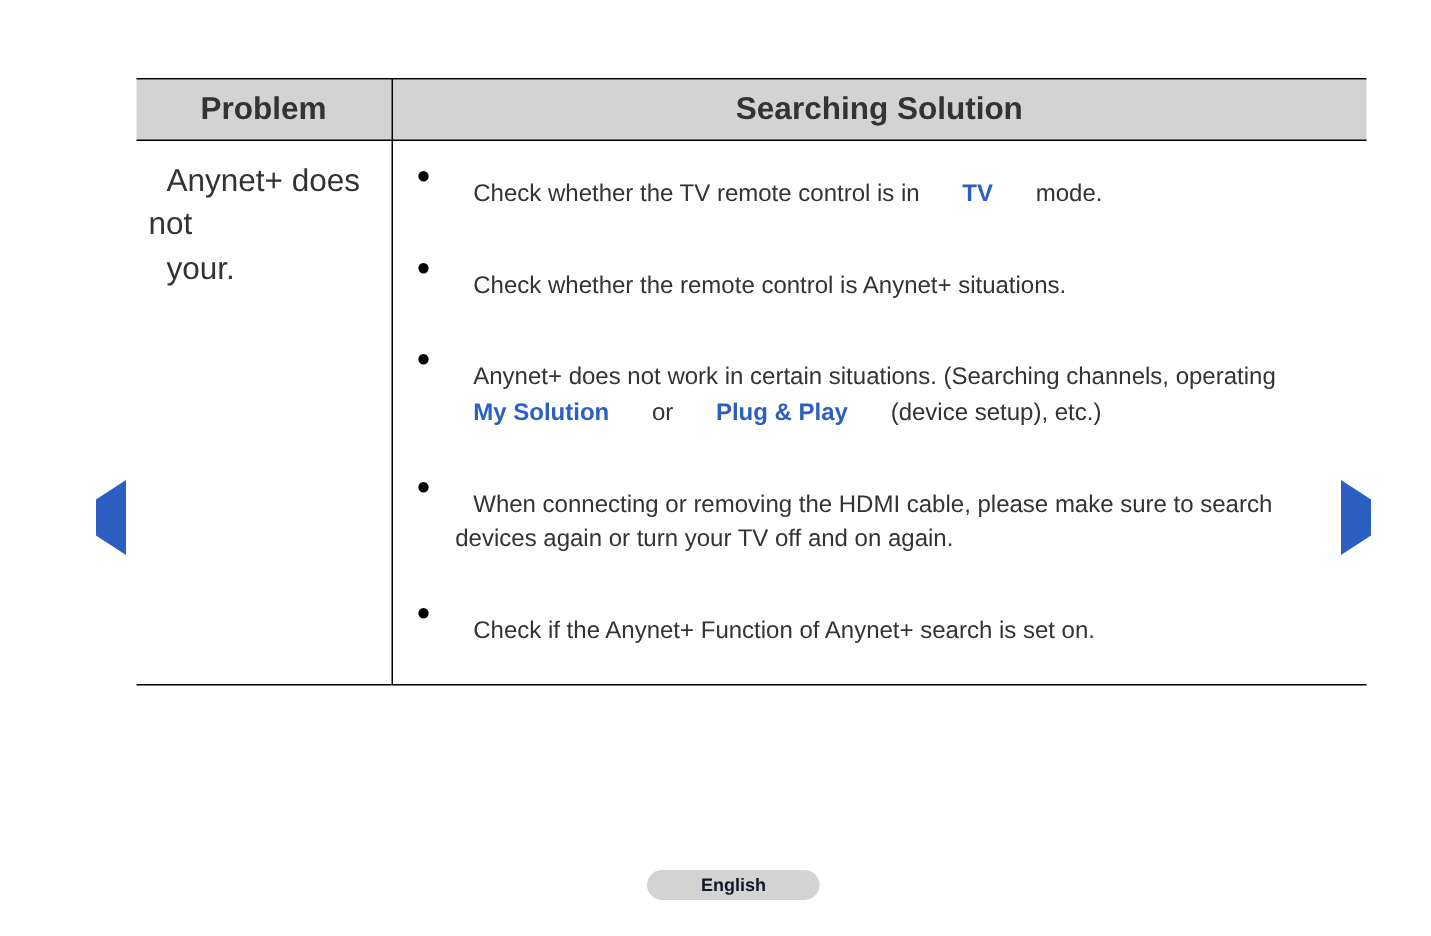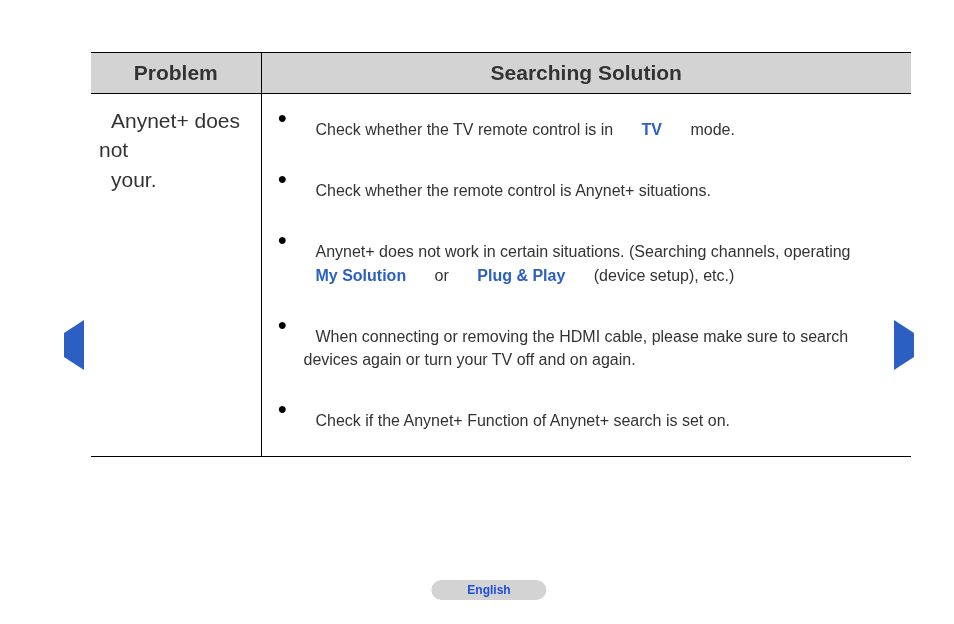--- a/index.html
+++ b/index.html
@@ -115,21 +115,21 @@
     .language-pill {
       position: absolute;
       bottom: 24px;
       left: 50%;
       transform: translateX(-50%);
       background-color: #d3d3d3;
       border-radius: 10px;
       padding: 3px 24px;
       font-size: 12px;
       font-weight: bold;
-      color: #1d4ed8;
+      color: #0f172a;
     }
     
     table {
       border-top: 1px solid #000;
       border-bottom: 1px solid #000;
     }
     th {
       border-left: none;
       border-right: none;
     }

